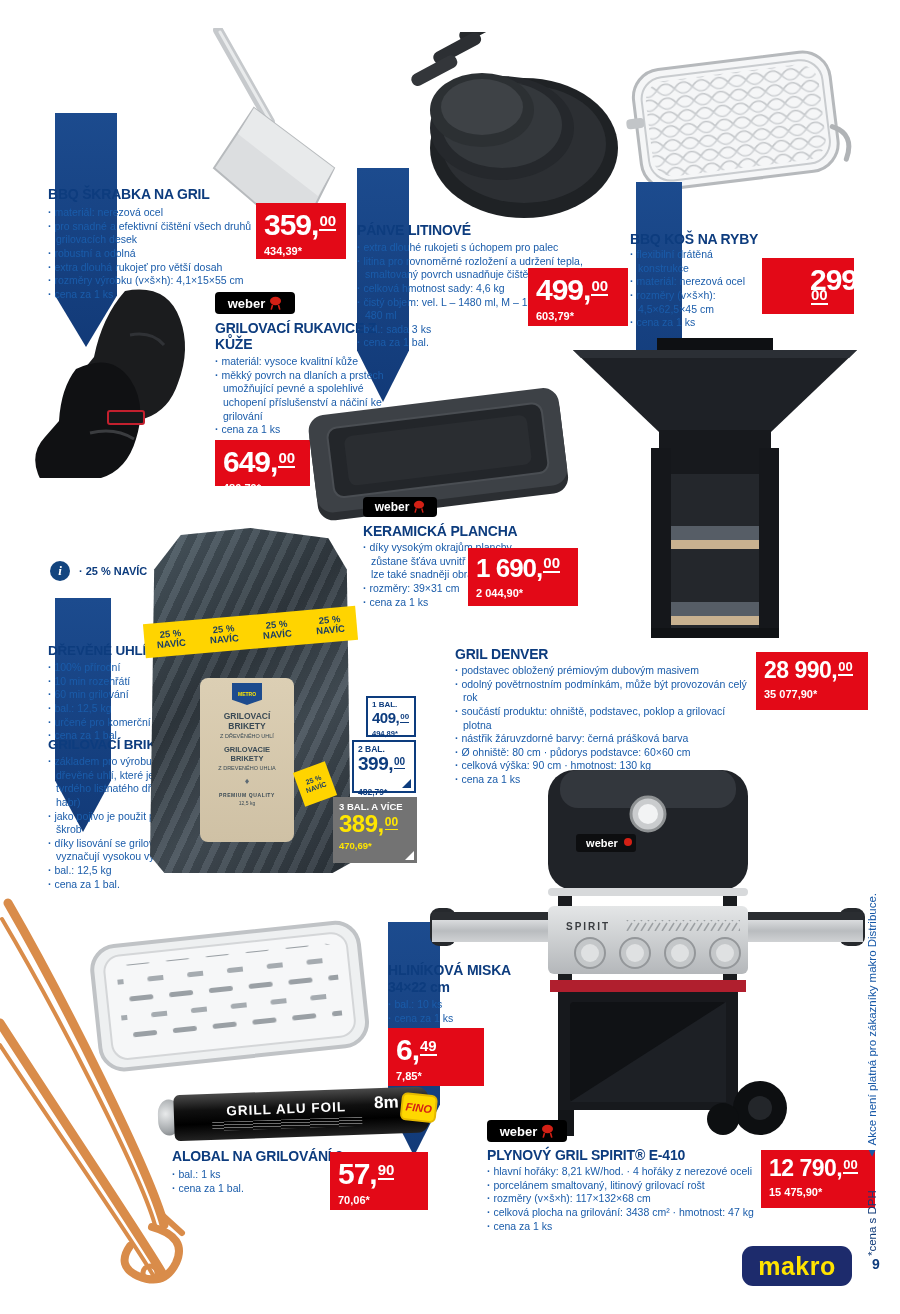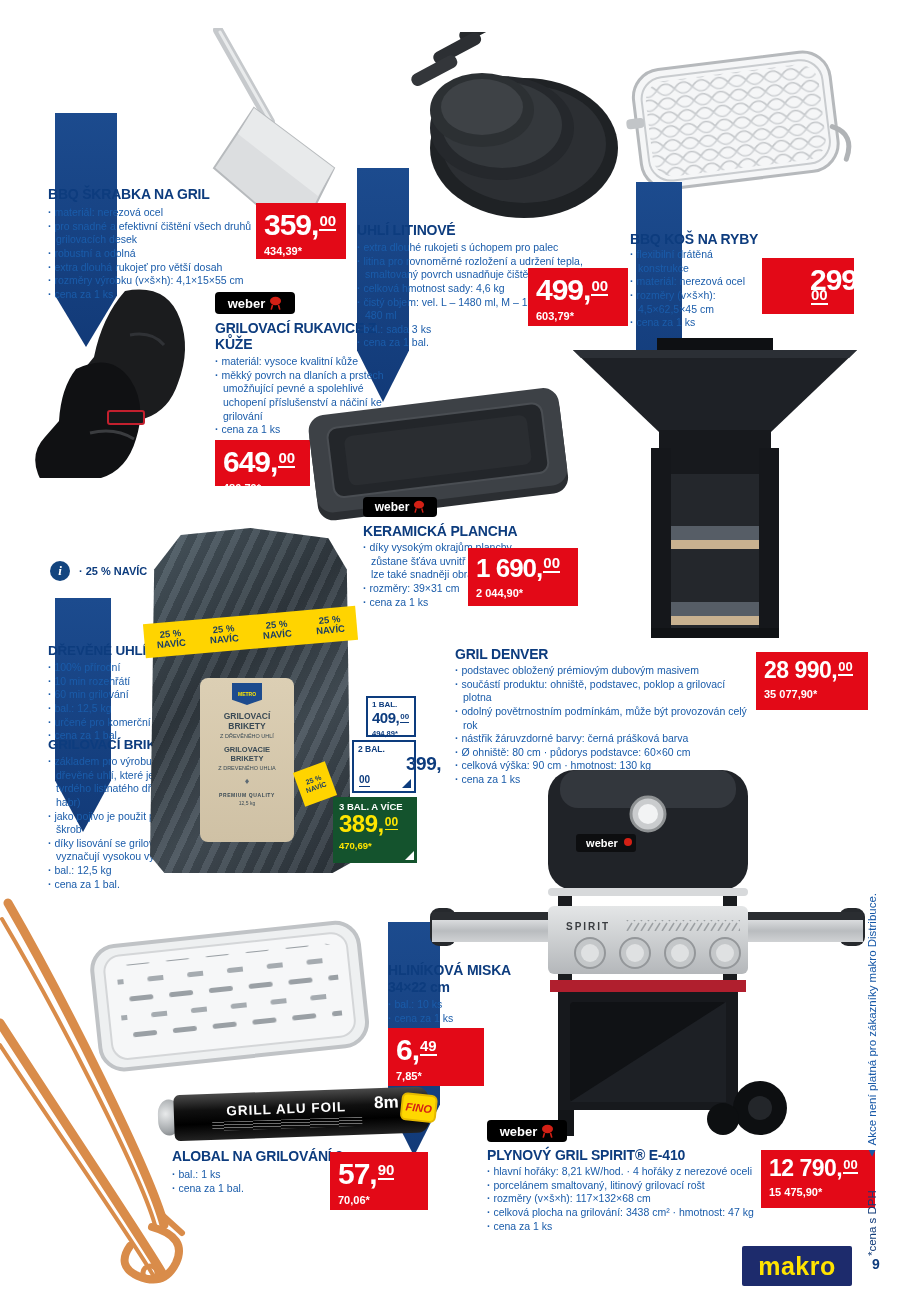--- a/index.html
+++ b/index.html
@@ -22,23 +22,23 @@
   .price-box.mid .pm{font-size:26px;}
   .price-box.wide .pm{font-size:23px;letter-spacing:-0.5px;}
   .price-box.wide .ps{font-size:13px;transform:translateY(-7px);}
 
   
   .tier{position:absolute;background:#fff;border:2px solid #0d3c7e;color:#0d3c7e;box-sizing:border-box;padding:2px 4px;}
   .tier .t-label{font-size:8px;font-weight:bold;}
   .tier .pm{font-size:15px;letter-spacing:-0.5px;}
   .tier .ps{font-size:8px;border-bottom-width:1.5px;transform:translateY(-4px);}
   .tier .t-vat{font-size:7.5px;font-weight:bold;margin-top:2px;}
-  .tier.t2 .pm{font-size:19px;margin-left:48px;} .tier.t2 .ps{font-size:10px;transform:translateY(-5px);}
+  .tier.t2 .pm{font-size:19px;} .tier.t2 .ps{font-size:10px;transform:translateY(-5px);}
   .tier.t2 .t-label{font-size:8.5px;} .tier.t2 .t-vat{font-size:8.5px;margin-top:13px;}
-  .tier.t3{background:#14532d;border:none;color:#ffe600;padding:4px 6px;}
+  .tier.t3{background:#737373;border:none;color:#ffe600;padding:4px 6px;}
   .tier.t3 .t-label{color:#fff;font-size:9.5px;}
   .tier.t3 .pm{font-size:24px;} .tier.t3 .ps{font-size:12px;transform:translateY(-6px);}
   .tier.t3 .t-vat{font-size:9.5px;margin-top:4px;}
   .tri{position:absolute;right:3px;bottom:3px;width:0;height:0;border-left:9px solid transparent;border-bottom:9px solid #0d3c7e;}
   .tri.white{border-bottom-color:#fff;}
 
   
   .metro-badge{position:absolute;background:linear-gradient(#1c4b8e,#123a78);
     clip-path:polygon(0 0,100% 0,100% 78%,50% 100%,0 78%);
     display:flex;flex-direction:column;align-items:center;justify-content:flex-start;padding-top:26%;box-sizing:border-box;}
@@ -91,21 +91,21 @@
     background:repeating-linear-gradient(#9a9a9a 0 1px,transparent 1px 3px);opacity:.7;}
   .foil-size{position:absolute;right:34px;top:10px;color:#fff;font-weight:bold;font-size:17px;}
   .foil-cap{position:absolute;left:0;top:9px;width:22px;height:36px;border-radius:50%/40%;
     background:radial-gradient(circle at 35% 40%,#e8eaeb,#9fa3a6 70%,#6f7376);}
   .fino{position:absolute;right:-4px;top:12px;width:36px;height:28px;background:#ffd800;border-radius:6px;
     transform:rotate(8deg);display:flex;align-items:center;justify-content:center;color:#d42015;
     font-weight:bold;font-size:11px;font-style:italic;border:2px solid #e5b800;box-sizing:border-box;}
 
   
   .vnote{position:absolute;writing-mode:vertical-rl;transform:rotate(180deg);font-size:11.5px;}
-  .makro-logo{position:absolute;left:742px;top:1246px;width:110px;height:40px;background:#1d2b6c;border-radius:2px;
+  .makro-logo{position:absolute;left:742px;top:1246px;width:110px;height:40px;background:#1d2b6c;border-radius:11px;
     display:flex;align-items:center;justify-content:center;color:#ffe300;font-weight:bold;font-size:25px;letter-spacing:0.5px;}
   .pagenum{position:absolute;left:872px;top:1256px;color:#0d3c7e;font-weight:bold;font-size:14px;}
 </style>
 </head>
 <body>
 
 <div id="page">
 
   <svg class="abs" style="left:200px;top:28px;" width="140" height="215" viewBox="0 0 140 215">
     <line x1="18" y1="2" x2="70" y2="94" stroke="#c6c9cc" stroke-width="10" stroke-linecap="round"></line>
@@ -139,21 +139,21 @@
     <ellipse cx="152" cy="112" rx="82" ry="59" fill="#2c2f33"></ellipse>
     <ellipse cx="130" cy="96" rx="72" ry="52" fill="#25282c"></ellipse>
     <ellipse cx="130" cy="93" rx="60" ry="43" fill="#34383c"></ellipse>
     <ellipse cx="110" cy="78" rx="52" ry="37" fill="#2c3033"></ellipse>
     <ellipse cx="110" cy="75" rx="41" ry="28" fill="#3e4246"></ellipse>
   </svg>
   <div class="metro-badge" style="left:357px;top:168px;width:52px;height:84px;">
     <span class="mb-name" style="font-size:10.5px;">METRO</span>
     <span class="mb-sub">PROFESSIONAL</span>
   </div>
-  <div class="ptitle" style="left:357px;top:222px;width:220px;">UHLÍ LITINOVÉ</div>
+  <div class="ptitle" style="left:357px;top:222px;width:220px;">PÁNVE LITINOVÉ</div>
   <ul class="bullets" style="left:357px;top:241px;width:235px;">
       <li>extra dlouhé rukojeti s úchopem pro palec</li>
       <li>litina pro rovnoměrné rozložení a udržení tepla, smaltovaný povrch usnadňuje čištění</li>
       <li>celková hmotnost sady: 4,6 kg</li>
       <li>čistý objem: vel. L – 1480 ml, M – 1200 ml, S – 480 ml</li>
       <li>bal.: sada 3 ks</li>
       <li>cena za 1 bal.</li>
     </ul>
   <div class="price-box" style="left:528px;top:268px;width:100px;height:58px;">
     <div><span class="pm">499,</span><span class="ps">00</span></div>
@@ -253,22 +253,22 @@
     <rect x="106" y="144" width="88" height="158" fill="#24272c"></rect>
     <rect x="106" y="196" width="88" height="14" fill="#565d66"></rect>
     <rect x="106" y="210" width="88" height="9" fill="#c8b190"></rect>
     <rect x="106" y="272" width="88" height="14" fill="#565d66"></rect>
     <rect x="106" y="286" width="88" height="9" fill="#c8b190"></rect>
     <rect x="86" y="298" width="128" height="10" fill="#101215"></rect>
   </svg>
   <div class="ptitle" style="left:455px;top:646px;width:250px;">GRIL DENVER</div>
   <ul class="bullets" style="left:455px;top:664px;width:295px;">
       <li>podstavec obložený prémiovým dubovým masivem</li>
+      <li>odolný povětrnostním podmínkám, může být provozován celý rok</li>
       <li>součástí produktu: ohniště, podstavec, poklop a grilovací plotna</li>
-      <li>odolný povětrnostním podmínkám, může být provozován celý rok</li>
       <li>nástřik žáruvzdorné barvy: černá prášková barva</li>
       <li>Ø ohniště: 80 cm · půdorys podstavce: 60×60 cm</li>
       <li>celková výška: 90 cm · hmotnost: 130 kg</li>
       <li>cena za 1 ks</li>
     </ul>
   <div class="price-box wide" style="left:756px;top:652px;width:112px;height:58px;">
     <div><span class="pm">28 990,</span><span class="ps">00</span></div>
     <div class="pvat">35 077,90*</div>
   </div>
 

